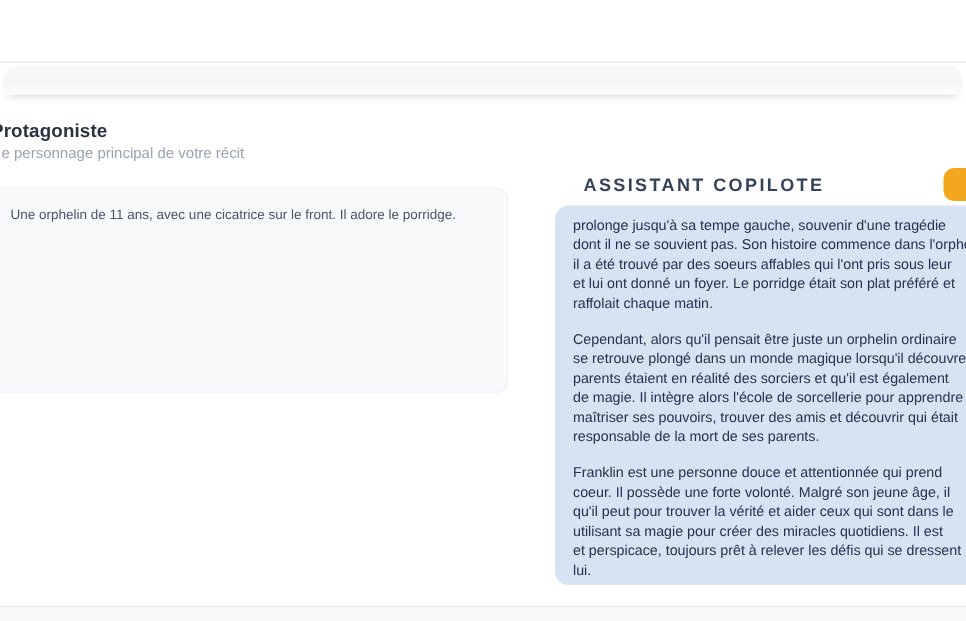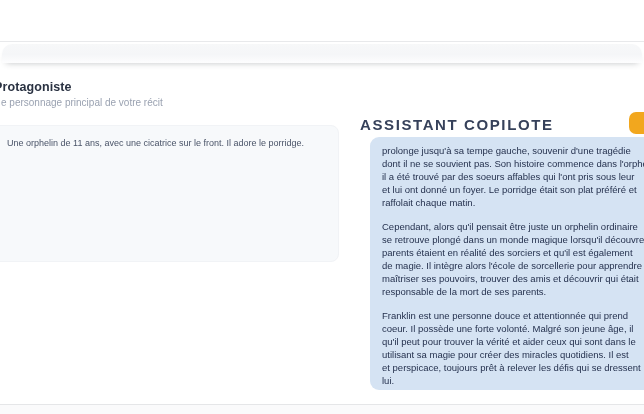--- a/index.html
+++ b/index.html
@@ -45,22 +45,22 @@
     position: absolute; left: 0; top: 0; width: 100%; height: 100%;
     border: none; outline: none; resize: none; background: transparent;
     padding: 10px 10px 10px 30px;
     font-family: "Liberation Sans", "DejaVu Sans", sans-serif;
     font-size: 9px; line-height: 14px; color: #4a5468;
     white-space: nowrap; overflow: hidden;
   }
 
   
   .assistant-title {
-    position: absolute; left: 360px; top: 116px;
-    font-size: 15px; font-weight: 700; letter-spacing: 1.6px; color: #36415a;
+    position: absolute; left: 389px; top: 116px;
+    font-size: 12px; font-weight: 700; letter-spacing: 1.6px; color: #36415a;
     white-space: nowrap;
   }
   .assistant-action {
     position: absolute; left: 629px; top: 112px; width: 42px; height: 22px;
     background: #f2a71e; border: none; border-radius: 7px; cursor: pointer;
   }
   .assistant-bubble {
     position: absolute; left: 370px; top: 137px; width: 332px; height: 253px;
     background: #d5e3f3; border-radius: 9px;
     padding: 7px 12px 0 12px;

